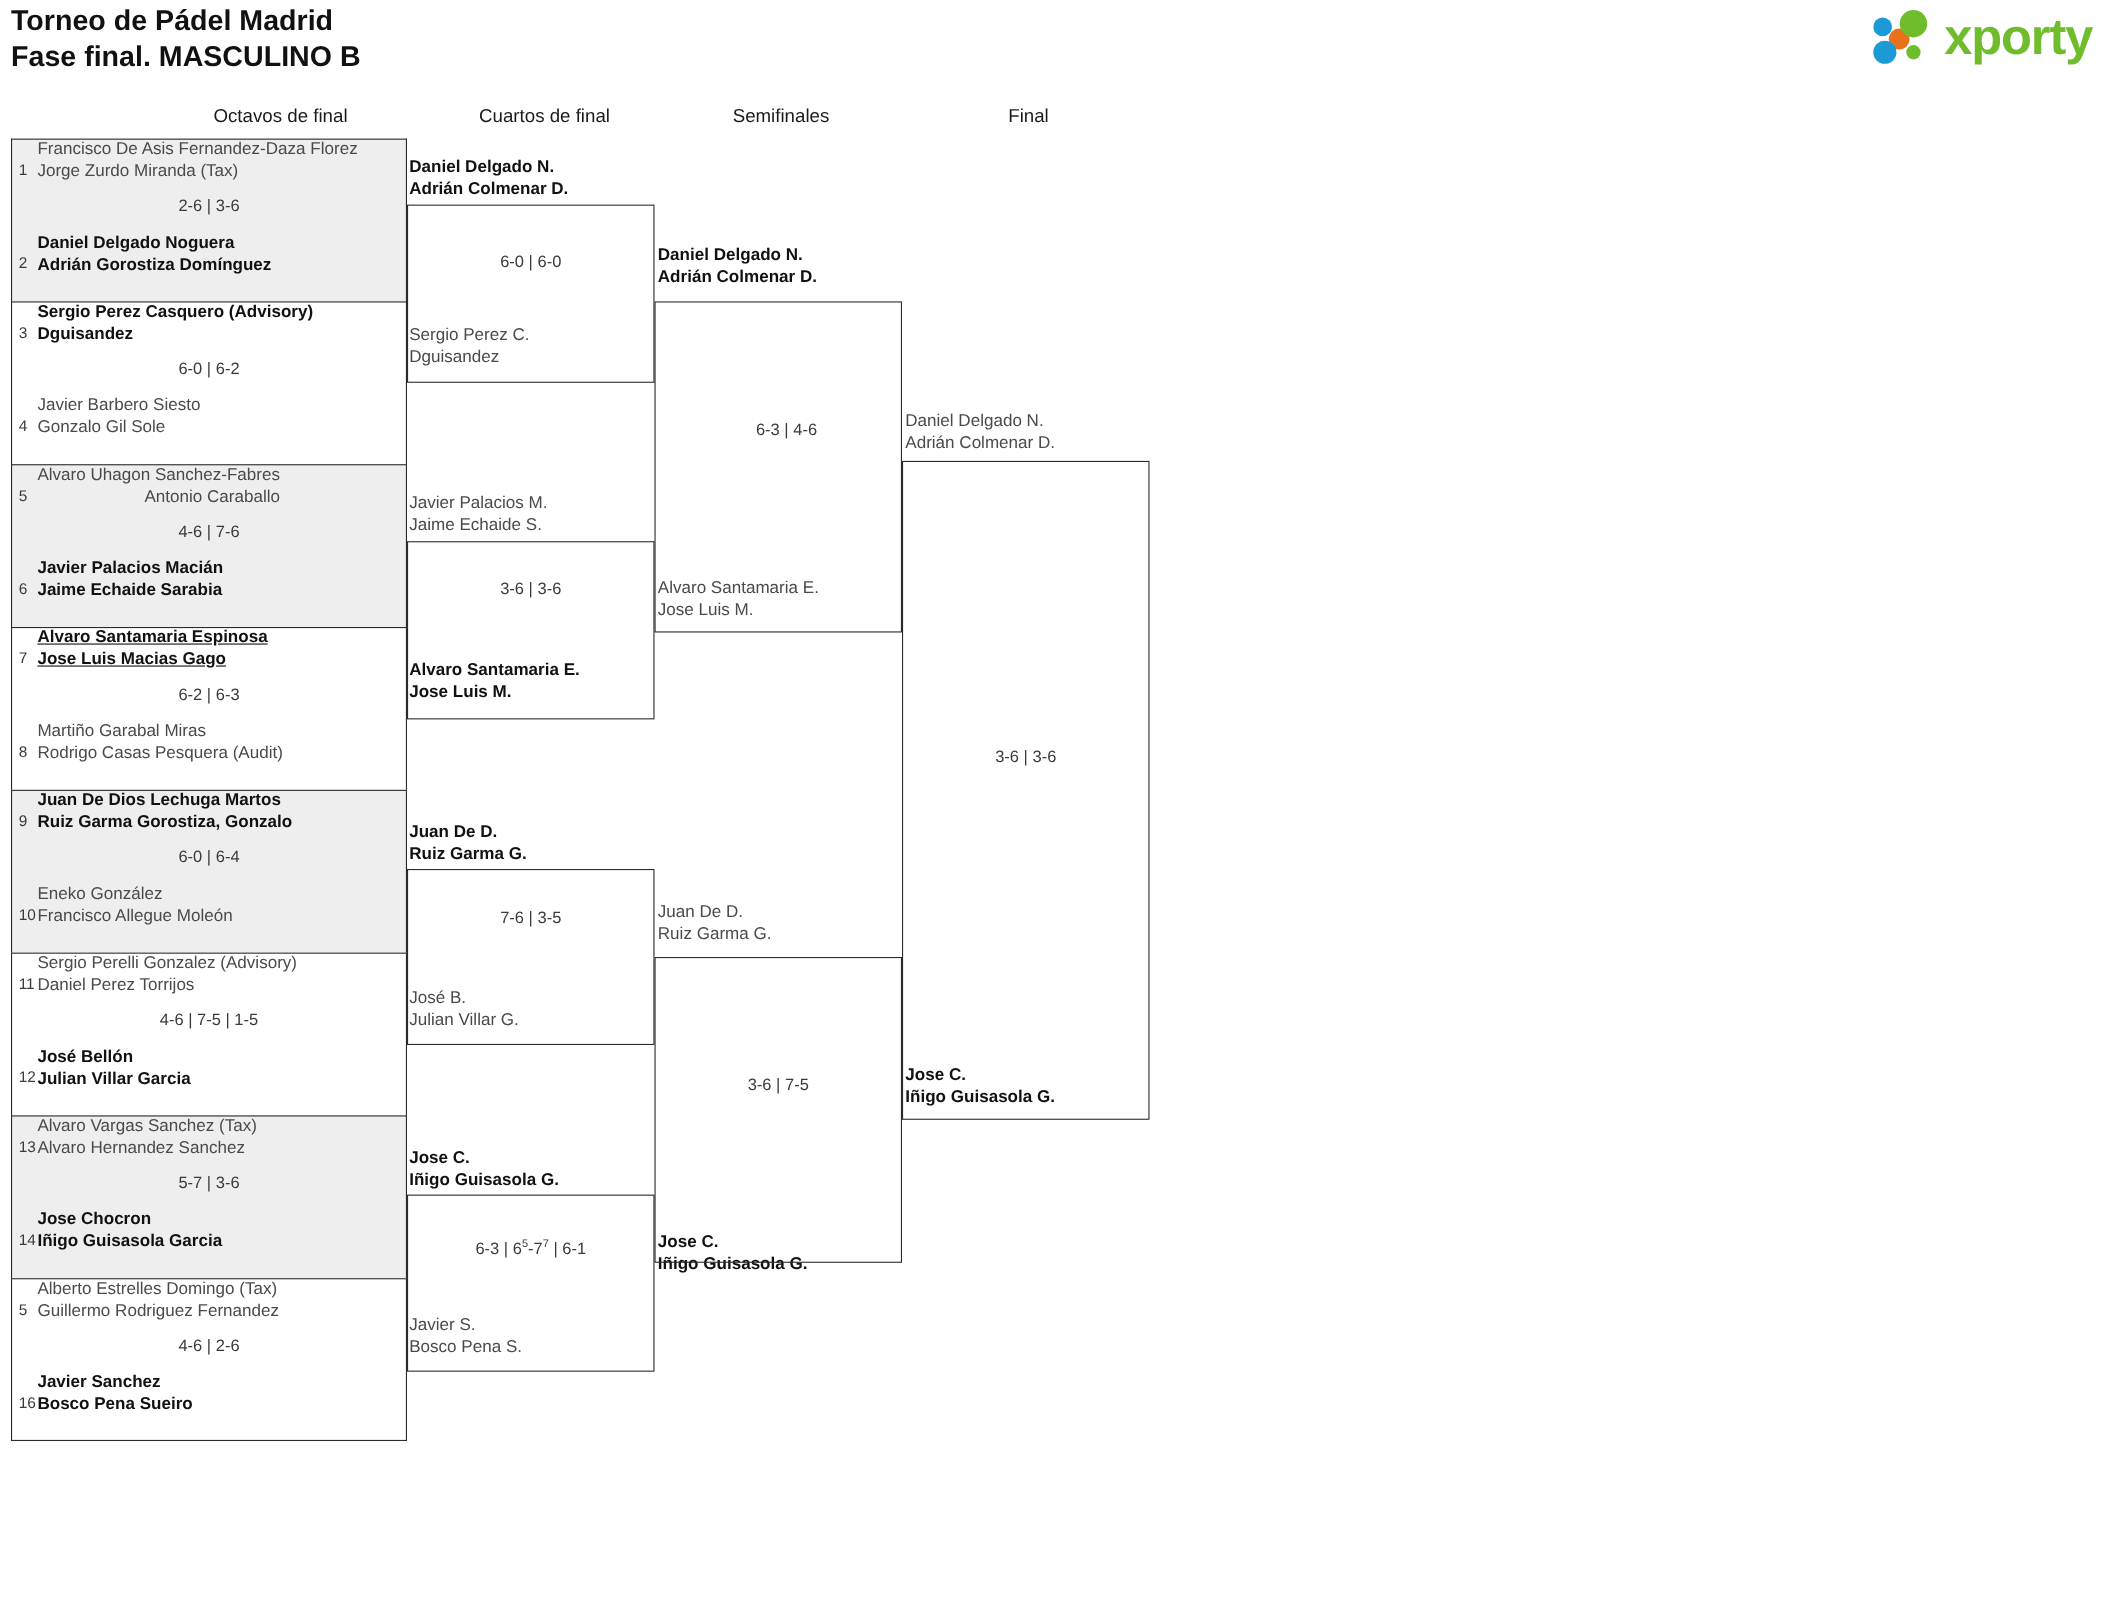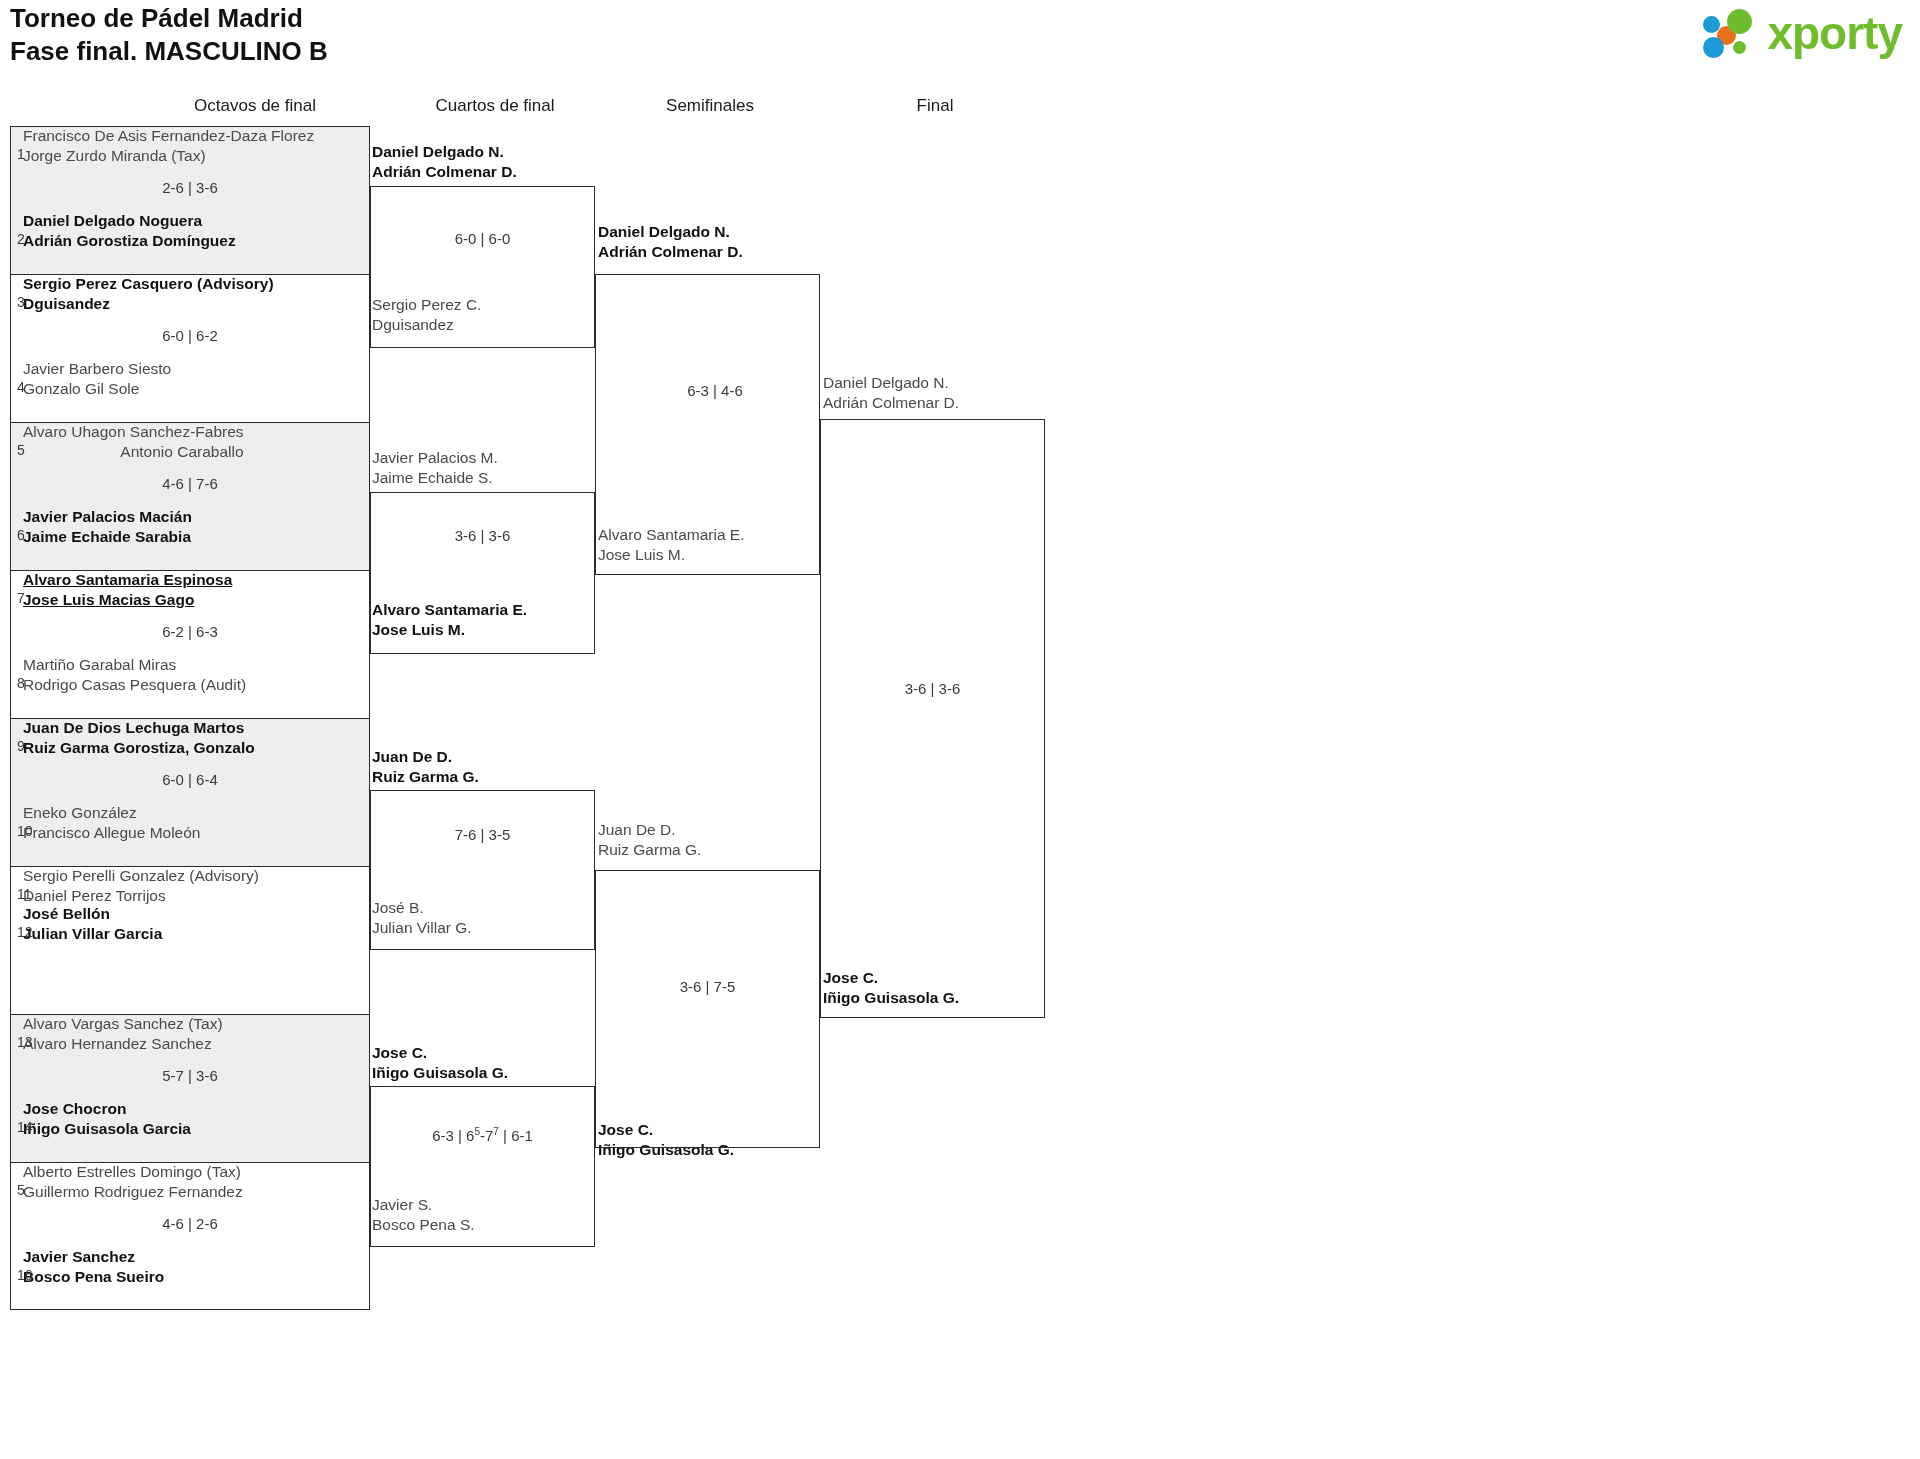--- a/index.html
+++ b/index.html
@@ -94,21 +94,21 @@
     align-items: center;
   }
   .r1-seed {
     position: absolute;
     left: 6px;
     bottom: 3px;
     font-size: 14px;
     color: #3a3a3a;
   }
   .r1-names {
-    margin-left: 12px;
+    margin-left: 23px;
     font-size: 15.5px;
     line-height: 1.3;
     color: #4a4a4a;
   }
   .r1-team.winner .r1-names { color: #111111; font-weight: bold; }
   .r1-score {
     text-align: center;
     font-size: 15px;
     color: #3a3a3a;
     padding: 14px 0 16px 0;
@@ -227,20 +227,21 @@
         <div class="r1-names" style="white-space: pre-line;">Eneko González
 Francisco Allegue Moleón</div>
       </div>
     </div>
     <div class="r1-match" style="top: 866px; height: 148px;">
       <div class="r1-team">
         <div class="r1-seed">11</div>
         <div class="r1-names" style="white-space: pre-line;">Sergio Perelli Gonzalez (Advisory)
 Daniel Perez Torrijos</div>
       </div>
+      <div class="r1-score">4-6 | 7-5 | 1-5</div>
       <div class="r1-team winner">
         <div class="r1-seed">12</div>
         <div class="r1-names" style="white-space: pre-line;">José Bellón
 Julian Villar Garcia</div>
       </div>
     </div>
     <div class="r1-match shaded" style="top: 1014px; height: 148px;">
       <div class="r1-team">
         <div class="r1-seed">13</div>
         <div class="r1-names" style="white-space: pre-line;">Alvaro Vargas Sanchez (Tax)

